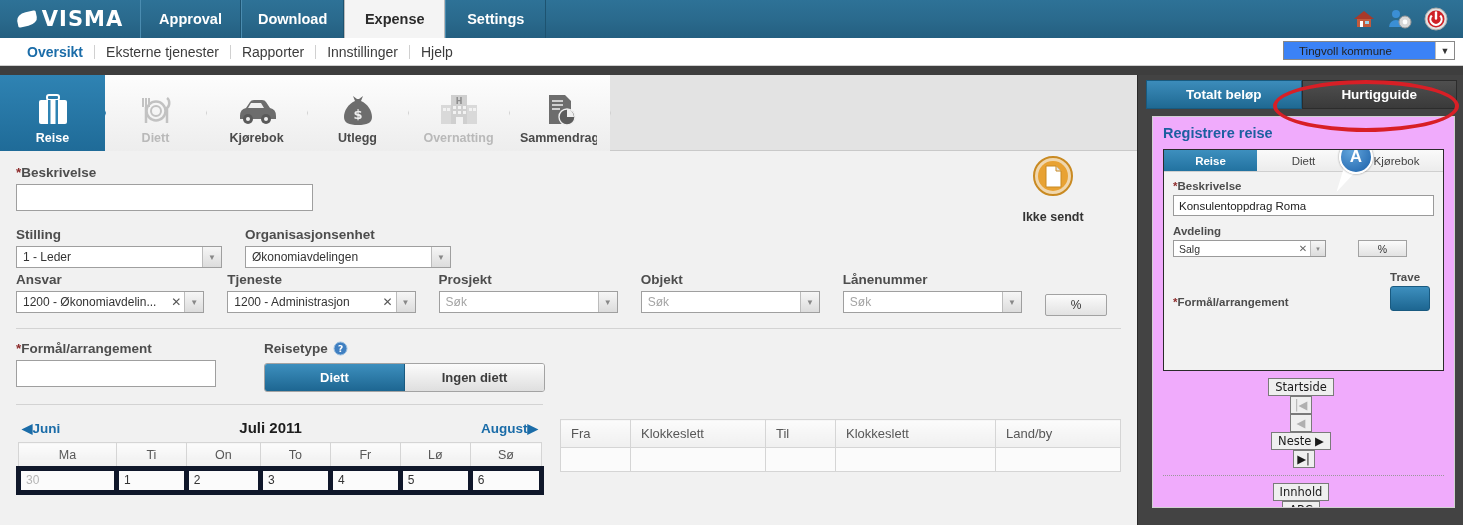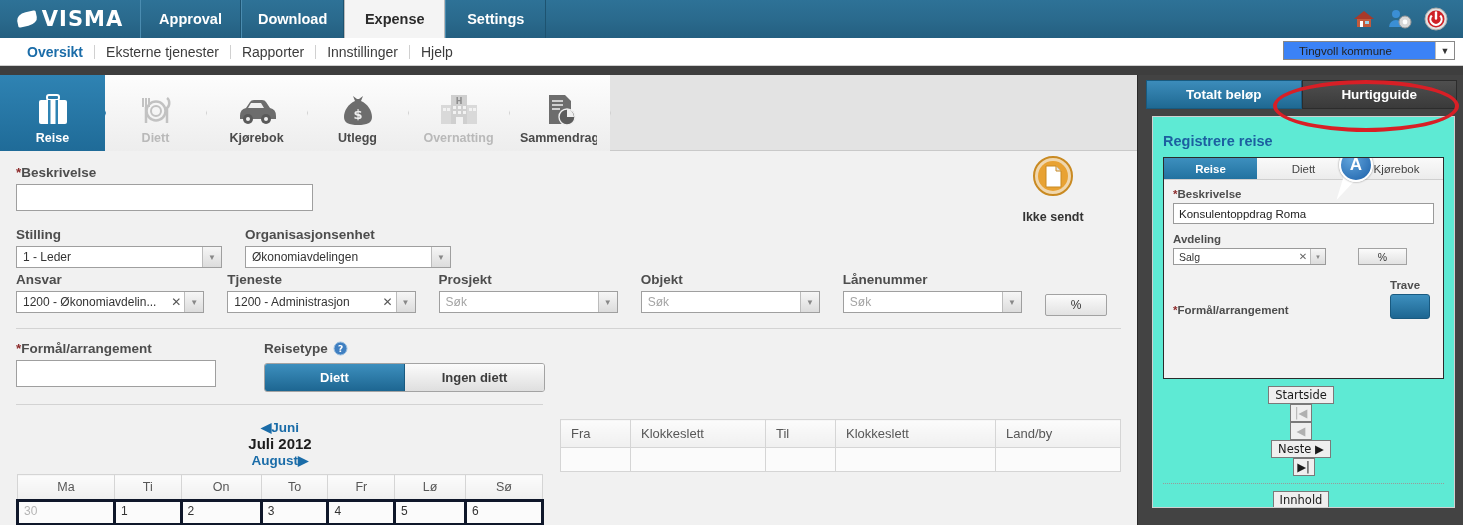--- a/index.html
+++ b/index.html
@@ -172,32 +172,31 @@
     border-right: 1px solid #195a80;
   }
   .help-icon { display: inline-block; vertical-align: -3px; margin-left: 5px; }
 
   
   .cal-wrap { display: flex; margin-top: 14px; }
   .calendar { width: 528px; }
   .cal-head {
     display: flex; align-items: center; justify-content: space-between;
     padding: 0 6px 6px 6px;
-    flex-direction: column;
   }
   .cal-nav { color: #1a6ca8; font-weight: bold; font-size: 13.5px; cursor: pointer; }
   .cal-title { font-weight: bold; font-size: 15px; color: #1d1d1d; }
   .cal-table { width: 100%; border-collapse: collapse; }
   .cal-table th {
     background: linear-gradient(#fcfcfc,#efefef);
     border: 1px solid #d5d5d5; height: 26px;
     font-size: 12.5px; font-weight: normal; color: #575757;
   }
   .cal-table td {
-    border: 3px solid #0f172a; height: 24px; background: #fbfbfb;
+    border: 5px solid #0f172a; height: 24px; background: #fbfbfb;
     font-size: 12px; color: #333; vertical-align: top;
     padding: 2px 0 0 5px;
   }
   .cal-table td.other { color: #b5b5b5; }
 
   .trip-table { flex: 1; margin-left: 16px; }
   .trip-table table { width: 100%; border-collapse: collapse; }
   .trip-table th {
     background: linear-gradient(#fcfcfc,#efefef);
     border: 1px solid #d5d5d5; height: 28px;
@@ -209,22 +208,22 @@
   
   .rp-tabs { display: flex; padding: 5px 6px 0 8px; height: 36px; }
   .rp-tab {
     flex: 1; height: 29px; display: flex; align-items: center; justify-content: center;
     font-size: 13.5px; font-weight: bold; color: #fff; cursor: pointer;
     position: relative;
   }
   .rp-tab.blue { background: linear-gradient(#3c8cbb,#1f6992); border: 1px solid #185a7f; }
   .rp-tab.dark { background: linear-gradient(#4f4f4f,#3a3a3a); border: 1px solid #2c2c2c; }
   .rp-body {
-    margin: 5px 8px 12px 14px; background: #5eead4; border: 1px solid #d0d0d0;
-    height: 392px; padding: 16px 10px; position: relative; overflow: hidden;
+    margin: 5px 8px 12px 14px; background: #f0abfc; border: 1px solid #d0d0d0;
+    height: 392px; padding: 8px 10px; position: relative; overflow: hidden;
   }
   .rp-title {
     font-size: 14.5px; font-weight: bold; color: #1c5fa0; margin-bottom: 8px;
   }
   .guide-box {
     border: 1px solid #2b2b2b; background: #fff; height: 222px; position: relative;
     overflow: hidden;
   }
   .g-tabs { display: flex; height: 22px; background: #eeeeee; border-bottom: 1px solid #cfcfcf; }
   .g-tab {
@@ -551,21 +550,21 @@
           </div>
         </div>
       </div>
 
       <div class="sep-line" style="width:527px"></div>
 
       <div class="cal-wrap">
         <div class="calendar">
           <div class="cal-head">
             <div class="cal-nav">◀<span>Juni</span></div>
-            <div class="cal-title">Juli 2012</div>
+            <div class="cal-title">Juli 2011</div>
             <div class="cal-nav"><span>August</span>▶</div>
           </div>
           <table class="cal-table">
             <tbody>
                 <tr>
               <th>Ma</th>
               <th>Ti</th>
               <th>On</th>
               <th>To</th>
               <th>Fr</th>

